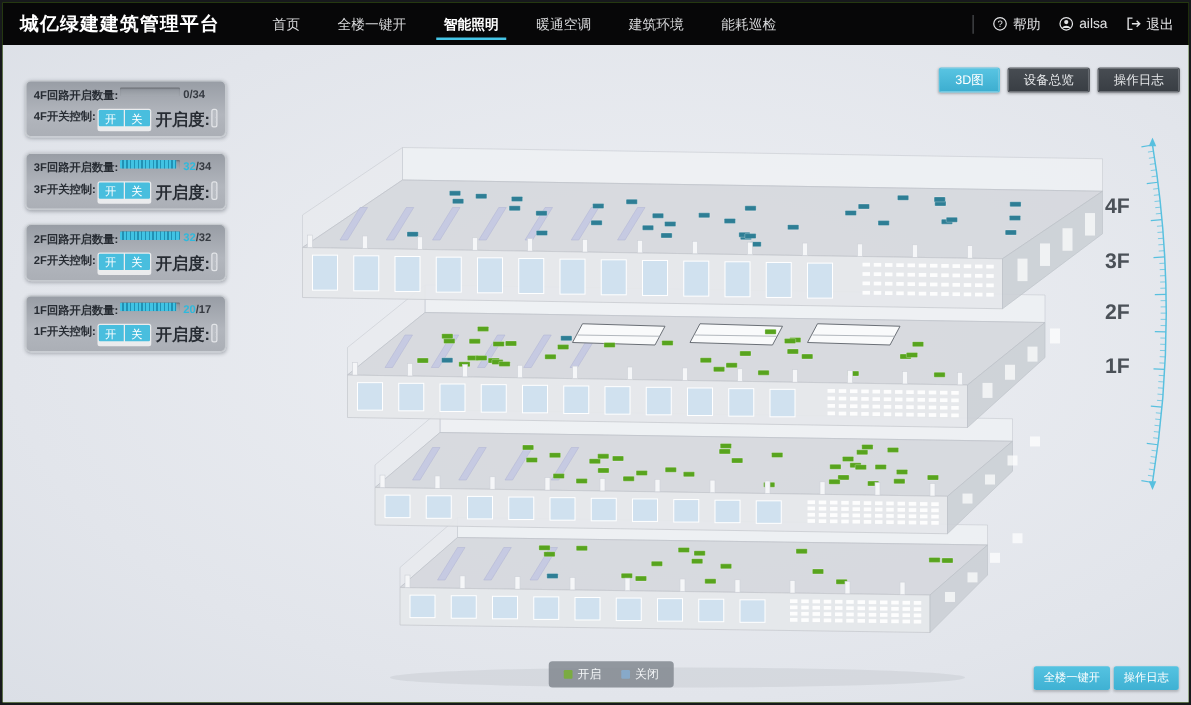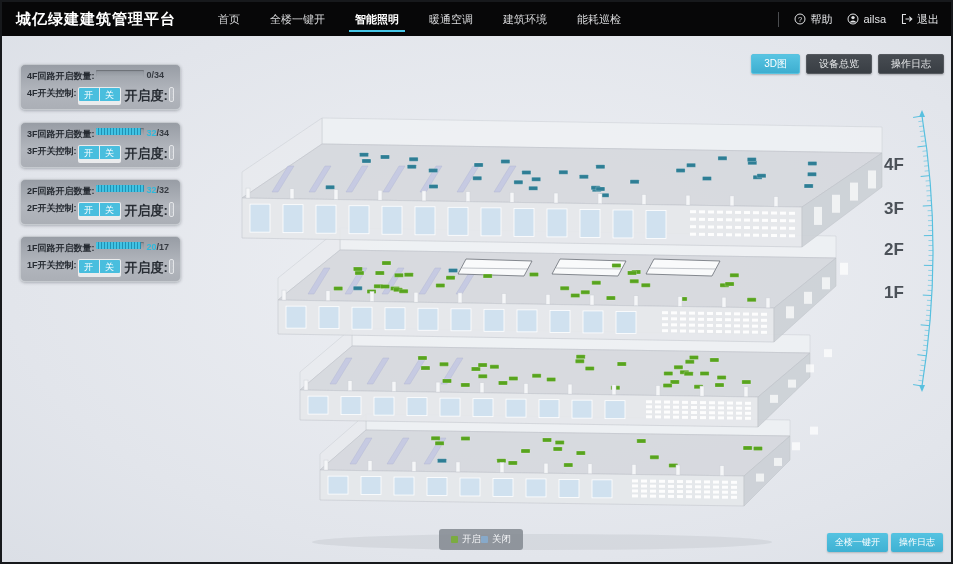--- a/index.html
+++ b/index.html
@@ -61,21 +61,21 @@
           background:linear-gradient(180deg,#474c52,#393e44); color:#e8eaec; cursor:pointer; font-family:inherit;
           display:flex; align-items:center; box-shadow:0 1px 2px rgba(0,0,0,.25); white-space:nowrap; }
   .vbtn.active { background:linear-gradient(180deg,#58c4e2,#3daed0); border-color:#59c2df; color:#fff; }
 
   
   .flabel { position:absolute; left:882px; font-size:17px; font-weight:bold; color:#4b5158; cursor:pointer; }
   #ruler { position:absolute; left:906px; top:74px; }
 
   
   #legend { position:absolute; left:437px; top:493px; height:21px; padding:0 12px; border-radius:3px;
-            background:rgba(130,136,144,.85); display:flex; align-items:center; }
+            background:rgba(130,136,144,.85); display:flex; align-items:center; gap:16px; }
   .litem { display:flex; align-items:center; gap:4px; font-size:9.5px; color:#f4f6f8; white-space:nowrap; }
   .lswatch { width:7px; height:7px; border-radius:1px; }
 
   
   #footerbtns { position:absolute; right:8px; top:497px; display:flex; gap:3px; }
   .fbtn { height:19px; padding:0 8px; font-size:9px; border:none; border-radius:2px; font-family:inherit;
           background:linear-gradient(180deg,#55c3e1,#3fb1d3); color:#fff; cursor:pointer; white-space:nowrap;
           box-shadow:0 1px 2px rgba(0,0,0,.2); }
 </style>
 </head>

